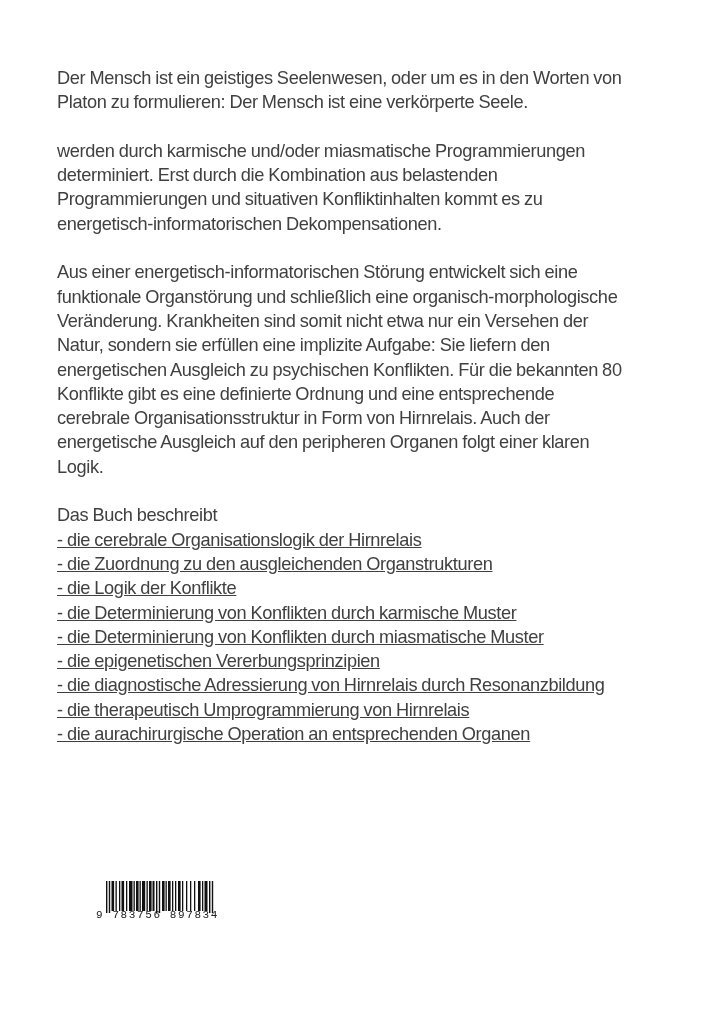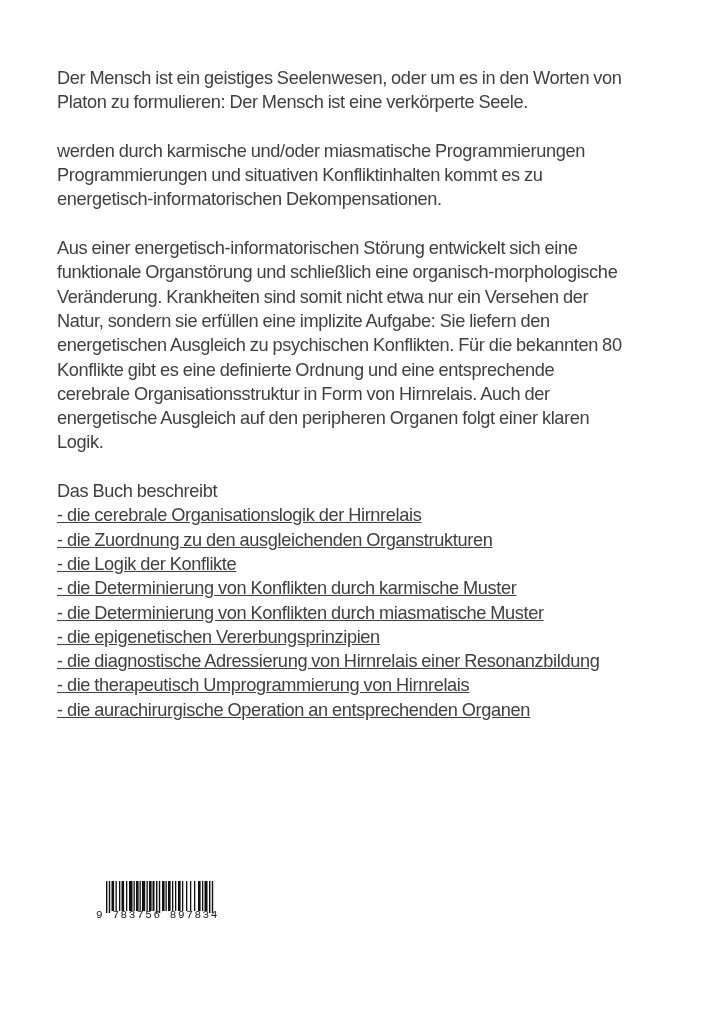--- a/index.html
+++ b/index.html
@@ -37,20 +37,21 @@
 </head>
 <body>
 
 <div class="page-text">
   <p class="para">
     <span class="line">Der Mensch ist ein geistiges Seelenwesen, oder um es in den Worten von</span>
     <span class="line">Platon zu formulieren: Der Mensch ist eine verkörperte Seele.</span>
   </p>
   <p class="para">
     <span class="line">werden durch karmische und/oder miasmatische Programmierungen</span>
+    <span class="line">determiniert. Erst durch die Kombination aus belastenden</span>
     <span class="line">Programmierungen und situativen Konfliktinhalten kommt es zu</span>
     <span class="line">energetisch-informatorischen Dekompensationen.</span>
   </p>
   <p class="para">
     <span class="line">Aus einer energetisch-informatorischen Störung entwickelt sich eine</span>
     <span class="line">funktionale Organstörung und schließlich eine organisch-morphologische</span>
     <span class="line">Veränderung. Krankheiten sind somit nicht etwa nur ein Versehen der</span>
     <span class="line">Natur, sondern sie erfüllen eine implizite Aufgabe: Sie liefern den</span>
     <span class="line">energetischen Ausgleich zu psychischen Konflikten. Für die bekannten 80</span>
     <span class="line">Konflikte gibt es eine definierte Ordnung und eine entsprechende</span>
@@ -60,21 +61,21 @@
   </p>
   <div class="para">
     <span class="line">Das Buch beschreibt</span>
     <ul class="list">
       <li>- die cerebrale Organisationslogik der Hirnrelais</li>
       <li>- die Zuordnung zu den ausgleichenden Organstrukturen</li>
       <li>- die Logik der Konflikte</li>
       <li>- die Determinierung von Konflikten durch karmische Muster</li>
       <li>- die Determinierung von Konflikten durch miasmatische Muster</li>
       <li>- die epigenetischen Vererbungsprinzipien</li>
-      <li>- die diagnostische Adressierung von Hirnrelais einer Resonanzbildung</li>
+      <li>- die diagnostische Adressierung von Hirnrelais durch Resonanzbildung</li>
       <li>- die therapeutisch Umprogrammierung von Hirnrelais</li>
       <li>- die aurachirurgische Operation an entsprechenden Organen</li>
     </ul>
   </div>
 </div>
 
 <div class="barcode">
   <svg class="barcode-bars" viewBox="0 0 112 32" preserveAspectRatio="none">
     <g fill="#111">
       <rect x="0" y="0" width="1.4" height="36"></rect>

